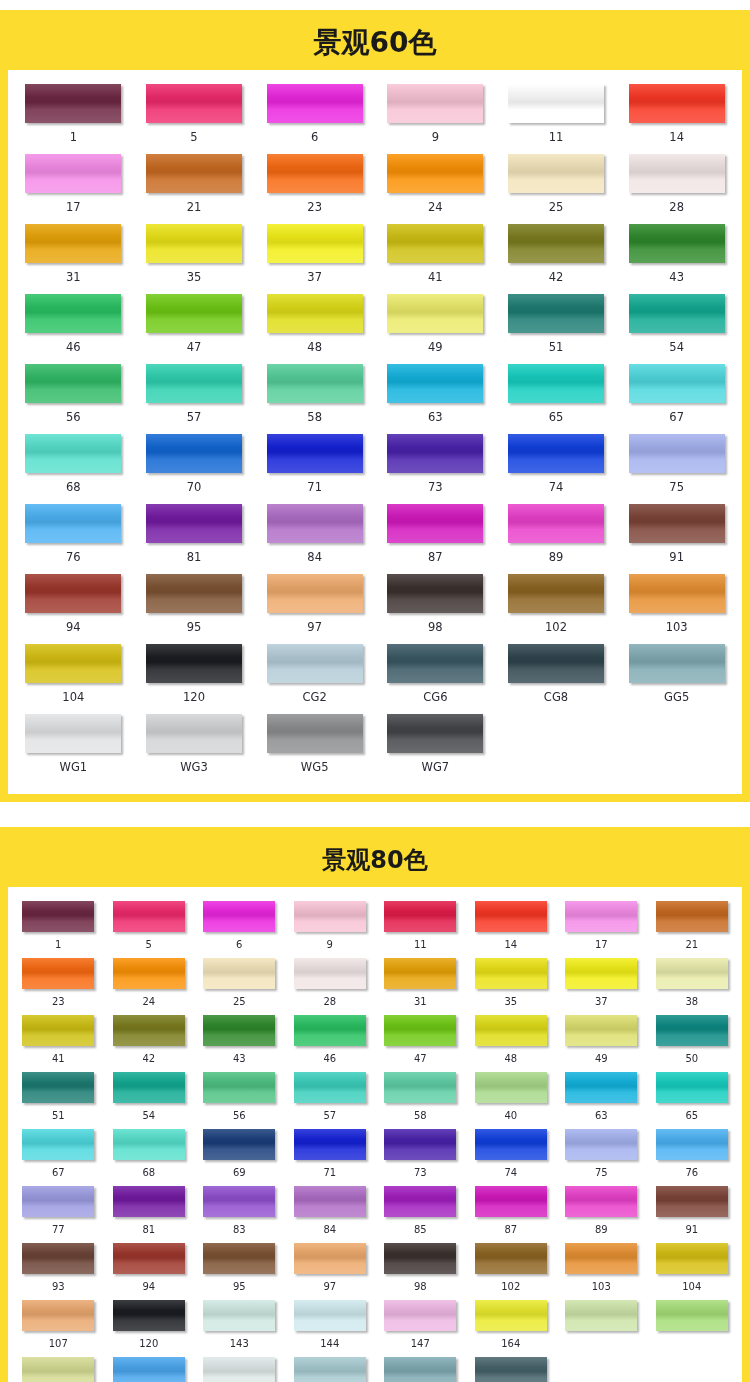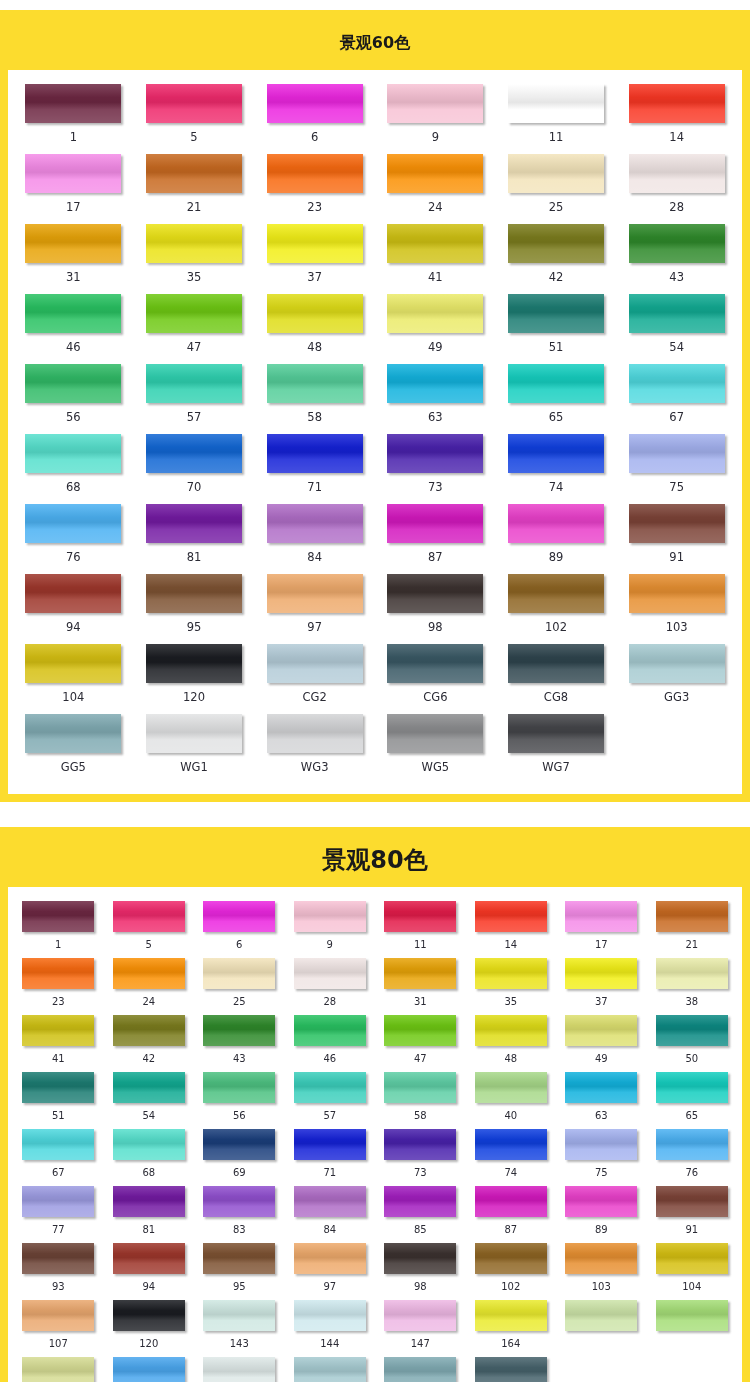--- a/index.html
+++ b/index.html
@@ -21,21 +21,21 @@
     background: #fcdc2e;
     text-align: center;
     padding: 11px 0 13px 0;
   }
   .panel-title {
     font-family: "DejaVu Sans", sans-serif;
     font-weight: bold;
     color: #1a1a1a;
     letter-spacing: 0px;
   }
-  .panel-60 .panel-title { font-size: 16px; line-height: 28px; }
+  .panel-60 .panel-title { font-size: 28px; line-height: 28px; }
   .panel-80 .panel-title { font-size: 24px; line-height: 28px; }
 
   .grid-wrap {
     background: #ffffff;
     padding: 14px 5px 10px 5px;
   }
   .grid {
     display: grid;
     width: 100%;
   }
@@ -297,24 +297,20 @@
           </div>
           <div class="cell">
             <span class="swatch" style="background-color: rgb(58, 89, 101);"></span>
             <span class="swatch-label">CG6</span>
           </div>
           <div class="cell">
             <span class="swatch" style="background-color: rgb(47, 69, 78);"></span>
             <span class="swatch-label">CG8</span>
           </div>
           <div class="cell">
-            <span class="swatch" style="background-color: rgb(167, 203, 209);"></span>
-            <span class="swatch-label">GG3</span>
-          </div>
-          <div class="cell">
             <span class="swatch" style="background-color: rgb(129, 171, 179);"></span>
             <span class="swatch-label">GG5</span>
           </div>
           <div class="cell">
             <span class="swatch" style="background-color: rgb(226, 227, 228);"></span>
             <span class="swatch-label">WG1</span>
           </div>
           <div class="cell">
             <span class="swatch" style="background-color: rgb(211, 212, 214);"></span>
             <span class="swatch-label">WG3</span>

